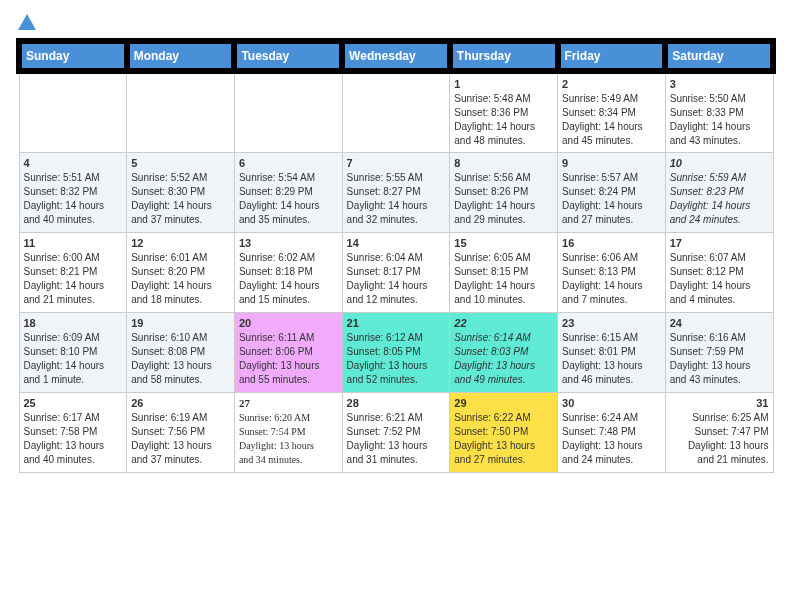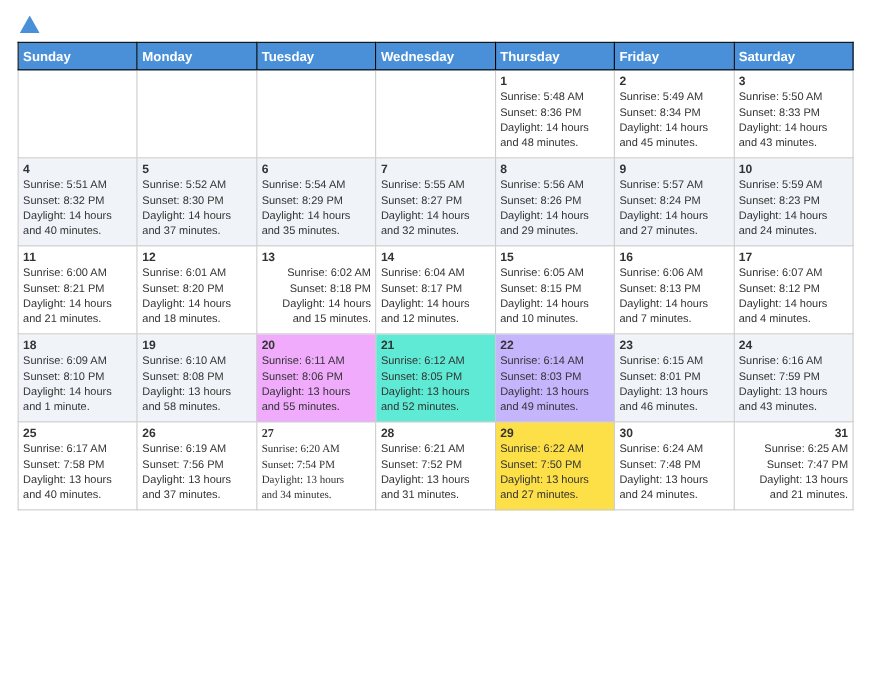--- a/index.html
+++ b/index.html
@@ -56,21 +56,21 @@
       border-collapse: collapse;
       table-layout: fixed;
     }
     thead th {
       background-color: #4a90d9;
       color: #fff;
       font-size: 12px;
       font-weight: bold;
       padding: 5px 4px;
       text-align: left;
-      border: 1px solid #000000;
+      border: 6px solid #000000;
     }
     tbody td {
       vertical-align: top;
       font-size: 10px;
       color: #333;
       padding: 4px 4px;
       border: 1px solid #ccc;
       height: 80px;
     }
     tbody tr:nth-child(even) td {
@@ -186,21 +186,21 @@
 Daylight: 14 hours
 and 29 minutes.</div>
         </td>
         <td style="background-color: rgb(240, 244, 248);">
           <div class="cell-day">9</div>
           <div class="cell-text" style="white-space: pre-line;">Sunrise: 5:57 AM
 Sunset: 8:24 PM
 Daylight: 14 hours
 and 27 minutes.</div>
         </td>
-        <td style="background-color: rgb(240, 244, 248);">
+        <td style="background-color: rgb(240, 244, 248); font-style: italic;">
           <div class="cell-day">10</div>
           <div class="cell-text" style="white-space: pre-line;">Sunrise: 5:59 AM
 Sunset: 8:23 PM
 Daylight: 14 hours
 and 24 minutes.</div>
         </td>
       </tr>
       <tr>
         <td style="background-color: rgb(255, 255, 255);">
           <div class="cell-day">11</div>
@@ -211,21 +211,21 @@
         </td>
         <td style="background-color: rgb(255, 255, 255);">
           <div class="cell-day">12</div>
           <div class="cell-text" style="white-space: pre-line;">Sunrise: 6:01 AM
 Sunset: 8:20 PM
 Daylight: 14 hours
 and 18 minutes.</div>
         </td>
         <td style="background-color: rgb(255, 255, 255);">
           <div class="cell-day">13</div>
-          <div class="cell-text" style="white-space: pre-line; text-align: right;">Sunrise: 6:02 AM
+          <div class="cell-text" style="white-space: pre-line;">Sunrise: 6:02 AM
 Sunset: 8:18 PM
 Daylight: 14 hours
 and 15 minutes.</div>
         </td>
         <td style="background-color: rgb(255, 255, 255);">
           <div class="cell-day">14</div>
           <div class="cell-text" style="white-space: pre-line;">Sunrise: 6:04 AM
 Sunset: 8:17 PM
 Daylight: 14 hours
 and 12 minutes.</div>
@@ -274,21 +274,21 @@
 Daylight: 13 hours
 and 55 minutes.</div>
         </td>
         <td style="background-color: #5eead4;">
           <div class="cell-day">21</div>
           <div class="cell-text" style="white-space: pre-line;">Sunrise: 6:12 AM
 Sunset: 8:05 PM
 Daylight: 13 hours
 and 52 minutes.</div>
         </td>
-        <td style="background-color: #c4b5fd;">
+        <td style="background-color: #5eead4; font-style: italic;">
           <div class="cell-day">22</div>
           <div class="cell-text" style="white-space: pre-line;">Sunrise: 6:14 AM
 Sunset: 8:03 PM
 Daylight: 13 hours
 and 49 minutes.</div>
         </td>
         <td style="background-color: rgb(240, 244, 248);">
           <div class="cell-day">23</div>
           <div class="cell-text" style="white-space: pre-line;">Sunrise: 6:15 AM
 Sunset: 8:01 PM

